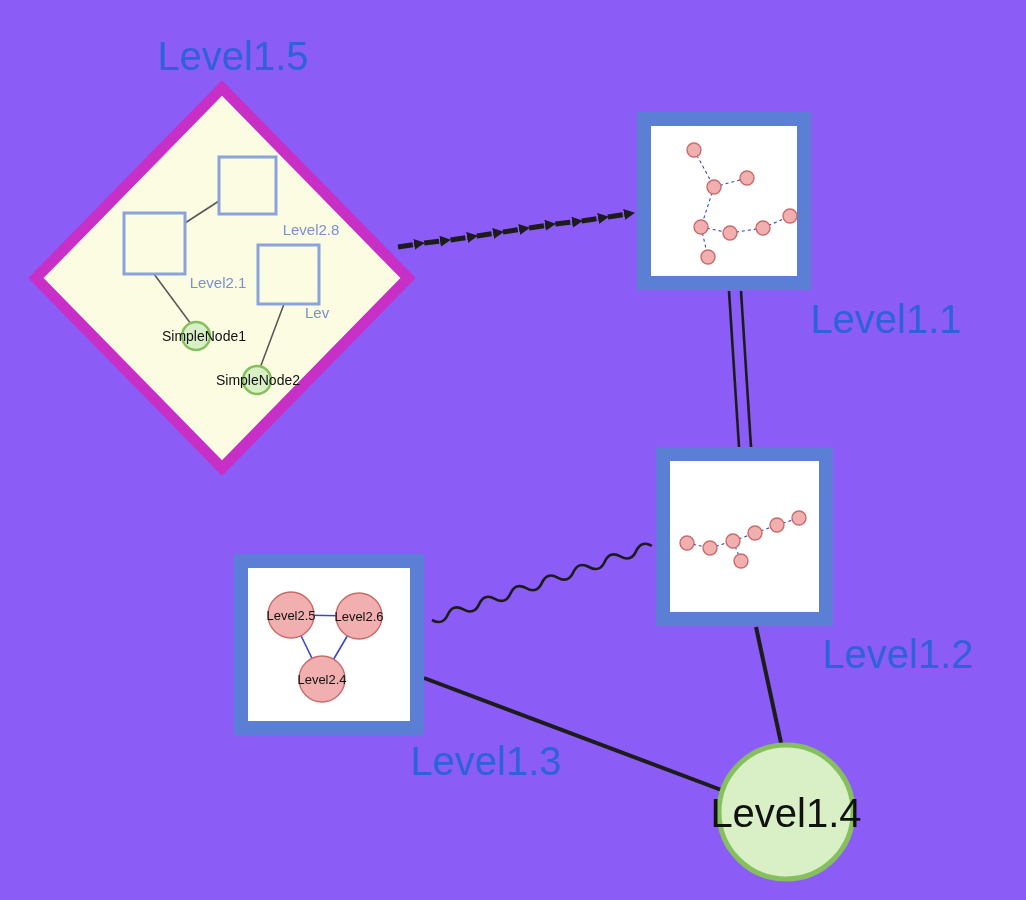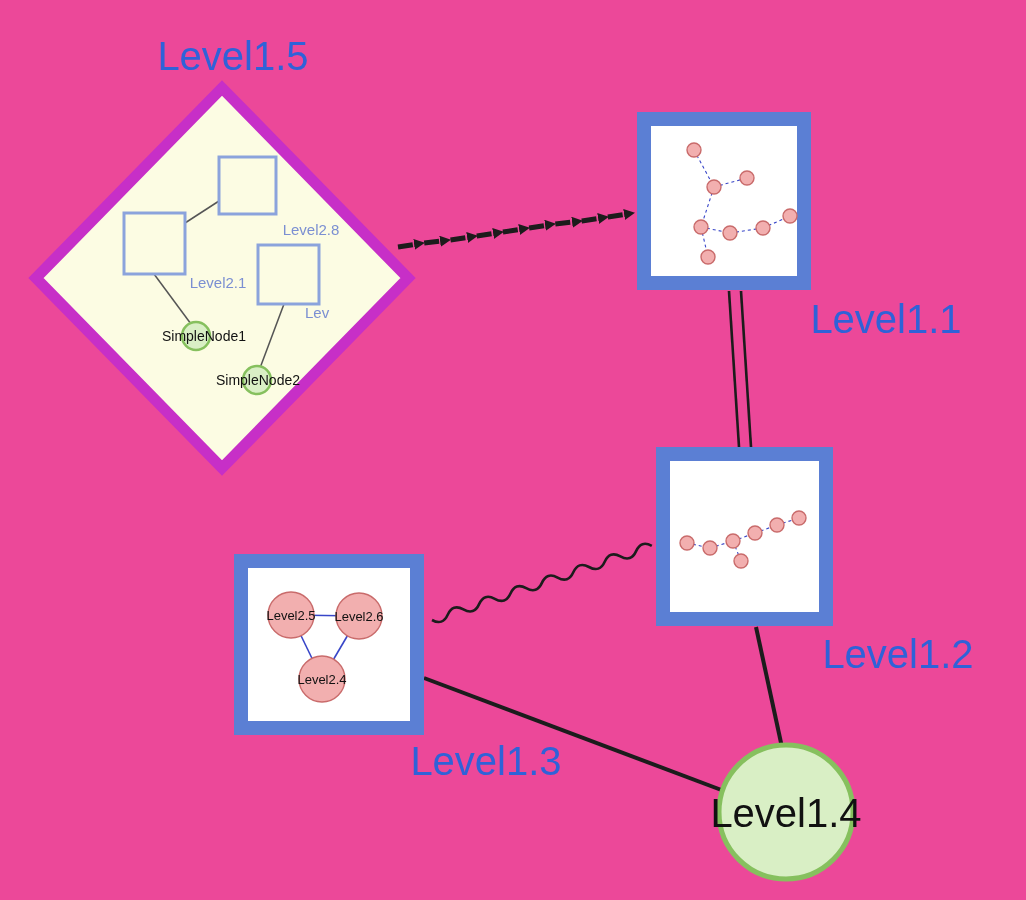--- a/index.html
+++ b/index.html
@@ -1,16 +1,16 @@
 <!DOCTYPE html>
 <html style="--label_blue: #2f62d8; --inner_label_blue: #7b8fd2; --group_border_blue: #5b7fd4; --inner_square_border: #8ba3dc; --diamond_magenta: #c72fc7; --pale_yellow: #fcfce3; --green_fill: #d9efc5; --green_border: #86c05e; --pink_fill: #f2afaf; --pink_border: #c96b6b; --mini_edge_blue: #3846c8; --edge_black: #1c1c1c; --edge_gray: #555555; --white: #ffffff; --text_black: #111111;"><head>
 <meta charset="utf-8">
 <style>
   html, body { margin: 0; padding: 0; background: #ffffff; }
-  .stage { position: relative; width: 1026px; height: 900px; overflow: hidden; background: #ec4899; }
+  .stage { position: relative; width: 1026px; height: 900px; overflow: hidden; background: #8b5cf6; }
   svg text { font-family: "Liberation Sans", sans-serif; user-select: none; }
 
   .lbl-main   { font-size: 40px; fill: var(--label_blue, #2f62d8); }
   .lbl-inner  { font-size: 15px; fill: var(--inner_label_blue, #7b8fd2); }
   .lbl-node   { font-size: 14px; fill: var(--text_black, #111111); }
   .lbl-node-sm{ font-size: 13px; fill: var(--text_black, #111111); }
   .lbl-black  { font-size: 40px; fill: var(--text_black, #111111); }
 
   .diamond    { fill: var(--pale_yellow, #fcfce3); stroke: var(--diamond_magenta, #c72fc7); stroke-width: 11; }
   .group-sq   { fill: var(--white, #ffffff); stroke: var(--group_border_blue, #5b7fd4); stroke-width: 14; }

